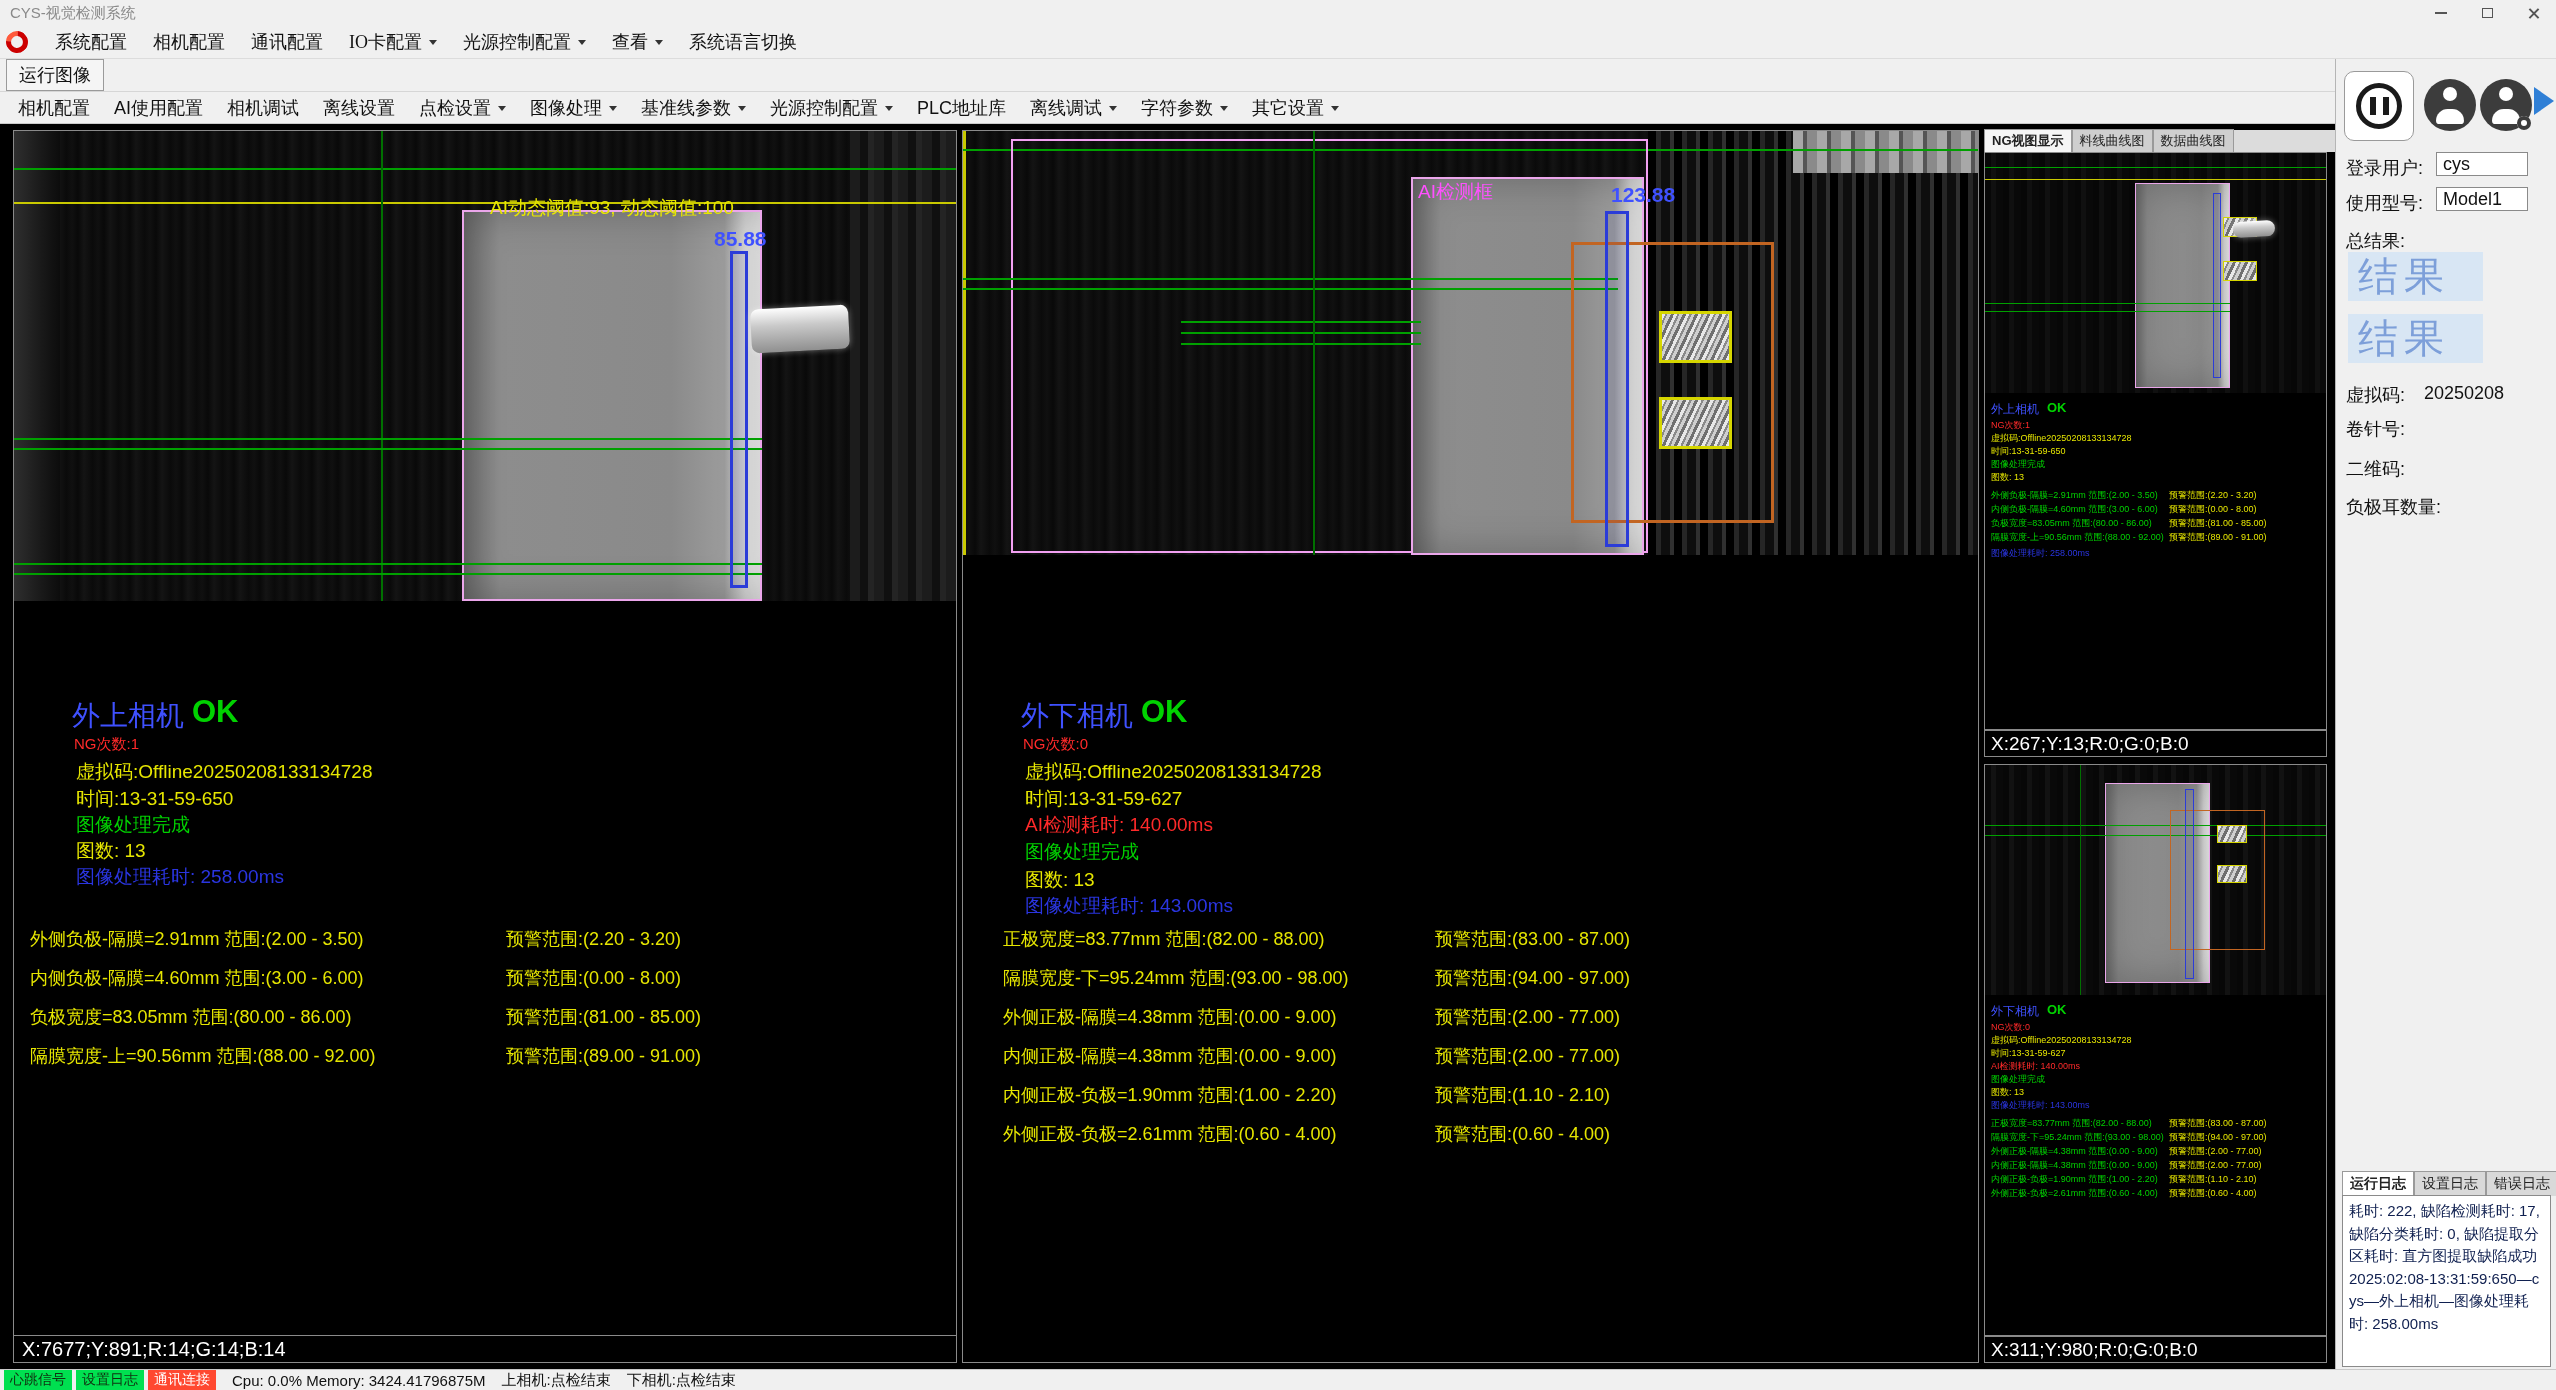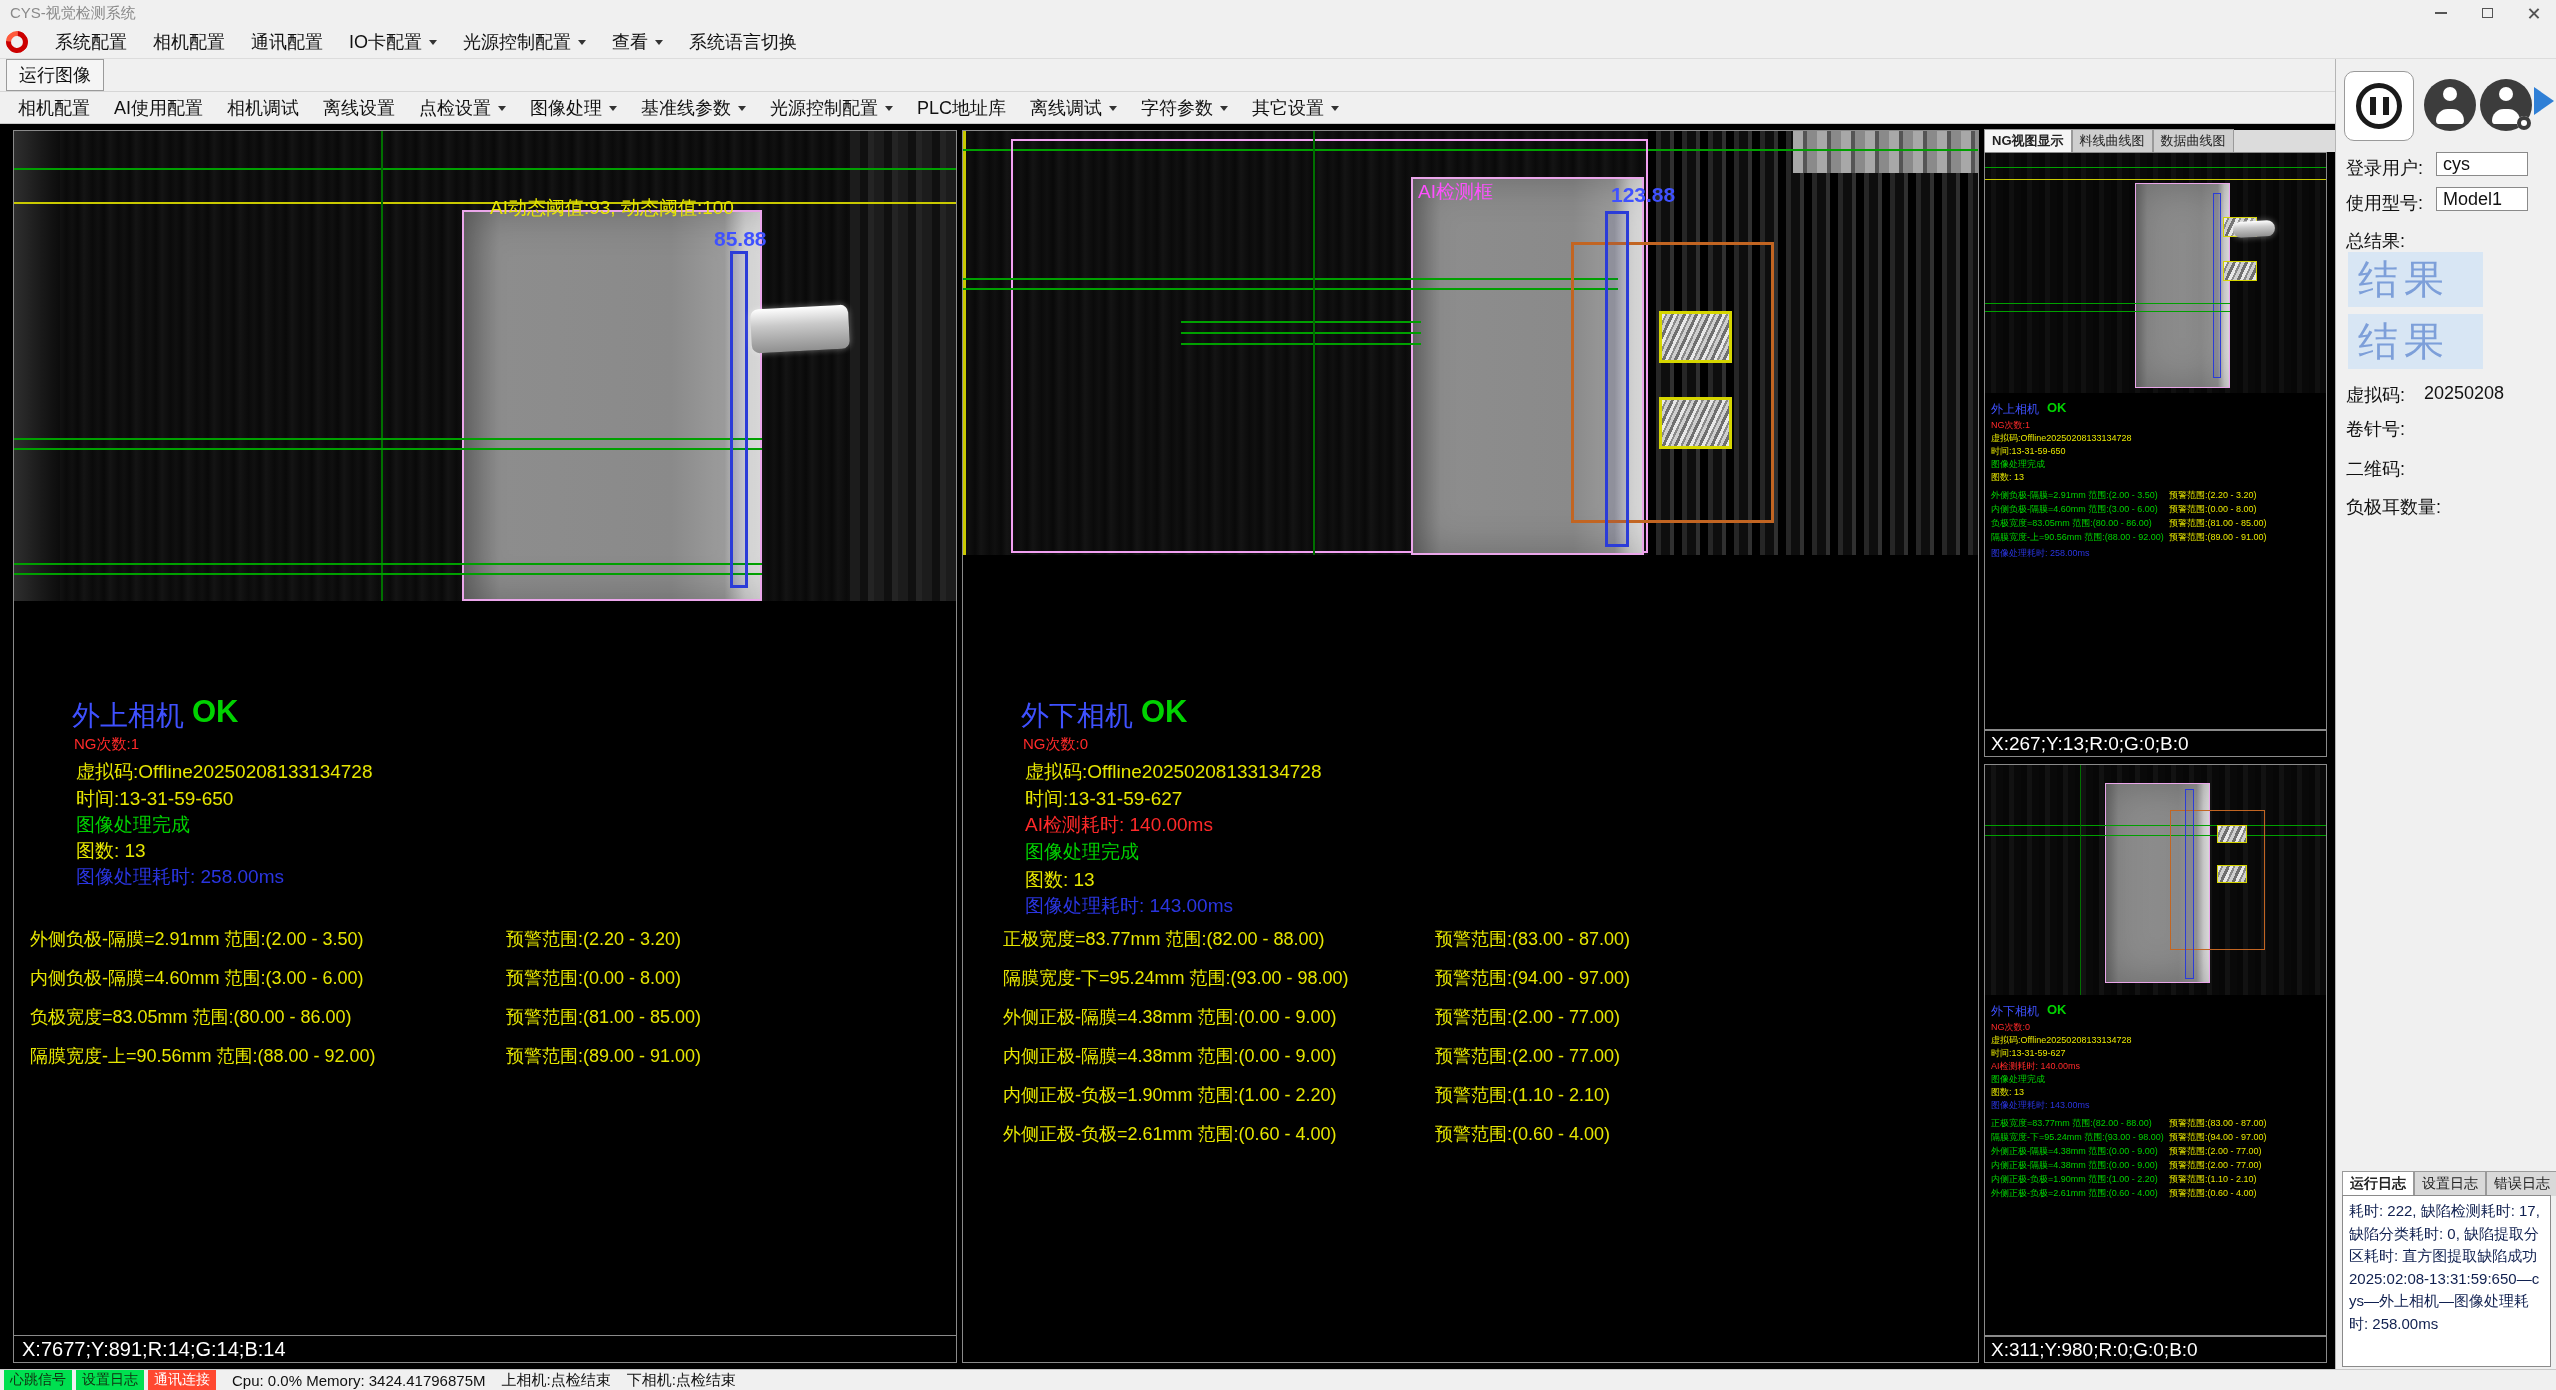--- a/index.html
+++ b/index.html
@@ -13,21 +13,21 @@
   .title-text { color:#8a8a8a; font-size:15px; margin-left:10px; }
   .win-controls { position:absolute; right:0; top:0; height:26px; display:flex; }
   .win-btn { width:46px; height:26px; display:flex; align-items:center; justify-content:center; cursor:default; }
   .min-glyph { width:12px; height:2px; background:#555; }
   .max-glyph { width:11px; height:10px; border:1.5px solid #555; }
   .close-glyph { position:relative; width:13px; height:13px; }
   .close-glyph::before, .close-glyph::after { content:""; position:absolute; left:6px; top:0; width:2px; height:13px; background:#555; }
   .close-glyph::before { transform:rotate(45deg); }
   .close-glyph::after { transform:rotate(-45deg); }
 
-  .menubar { position:absolute; left:0; top:26px; width:2556px; height:33px; background:#f0f0f0; display:flex; align-items:center; border-bottom:1px solid #dcdcdc; }
+  .menubar { position:absolute; left:0; top:26px; width:2556px; height:33px; background:#f0f0f0; display:flex; align-items:center; border-bottom:1px solid #dcdcdc;font-family:Liberation Serif, serif; }
   .logo { width:22px; height:22px; margin-left:6px; margin-right:14px; border:5px solid #cc0000; border-top-color:#ff5a3c; border-radius:50%; transform:rotate(-40deg); }
   .menu-item { font-size:18px; color:#111; padding:4px 13px; white-space:nowrap; }
   .toolbar-item { font-size:18px; color:#111; padding:4px 12px; white-space:nowrap; }
   .has-arrow::after { content:""; display:inline-block; margin-left:7px; vertical-align:3px; border-left:4px solid transparent; border-right:4px solid transparent; border-top:5px solid #333; }
 
   .tabrow { position:absolute; left:0; top:59px; width:2335px; height:33px; background:#f0f0f0; display:flex; align-items:center; border-bottom:1px solid #d6d6d6; }
   .run-tab { font-size:18px; color:#111; border:1px solid #9a9a9a; background:#f5f5f5; padding:3px 12px; margin-left:6px; }
 
   .toolbar { position:absolute; left:0; top:92px; width:2335px; height:32px; background:#f0f0f0; display:flex; align-items:center; border-bottom:1px solid #c9c9c9; padding-left:6px; }
 
@@ -77,21 +77,21 @@
   .ptab.active { background:#f5f5f5; font-weight:bold; }
   .preview-panel { position:absolute; background:#000; border:1px solid #8a8a8a; overflow:hidden; }
   .preview-status { position:absolute; background:#000; border:1px solid #8a8a8a; color:#fff; font-size:19px; display:flex; align-items:center; padding-left:6px; }
   .pt { position:absolute; font-size:9px; white-space:nowrap; }
 
   
   .side-panel { position:absolute; left:2335px; top:59px; width:221px; height:1310px; background:#f0f0f0; border-left:1px solid #b5b5b5; }
   .side-label { position:absolute; font-size:18px; color:#111; white-space:nowrap; }
   .side-value { position:absolute; font-size:18px; color:#111; white-space:nowrap; }
   .value-box { background:#fff; border:1px solid #8a8a8a; padding:1px 6px; min-width:92px; height:24px; }
-  .result-box { position:absolute; left:12px; width:135px; height:55px; background:#d8e6f4; color:#7d9fd9; font-size:40px; letter-spacing:6px; display:flex; align-items:center; padding-left:10px; }
+  .result-box { position:absolute; left:12px; width:135px; height:49px; background:#d8e6f4; color:#7d9fd9; font-size:40px; letter-spacing:6px; display:flex; align-items:center; padding-left:10px; }
 
   .round-btn { position:absolute; width:52px; height:52px; border-radius:50%; background:#3c3c3c; }
   .pause-btn { position:absolute; width:70px; height:70px; background:#fff; border:1px solid #9a9a9a; border-radius:10px; display:flex; align-items:center; justify-content:center; }
   .pause-circle { width:46px; height:46px; border:5px solid #1a1a1a; border-radius:50%; display:flex; gap:7px; align-items:center; justify-content:center; }
   .pause-bar { width:6px; height:18px; background:#1a1a1a; }
   .person { position:relative; width:100%; height:100%; }
   .person::before { content:""; position:absolute; left:50%; top:8px; transform:translateX(-50%); width:14px; height:14px; border-radius:50%; background:#fff; }
   .person::after { content:""; position:absolute; left:50%; bottom:7px; transform:translateX(-50%); width:28px; height:15px; border-radius:14px 14px 4px 4px; background:#fff; }
   .gear-dot { position:absolute; right:1px; bottom:1px; width:14px; height:14px; border-radius:50%; background:#fff; box-shadow:inset 0 0 0 4px #3c3c3c; }
   .panel-arrow { position:absolute; width:0; height:0; border-top:14px solid transparent; border-bottom:14px solid transparent; border-left:20px solid #2f7fd6; }

